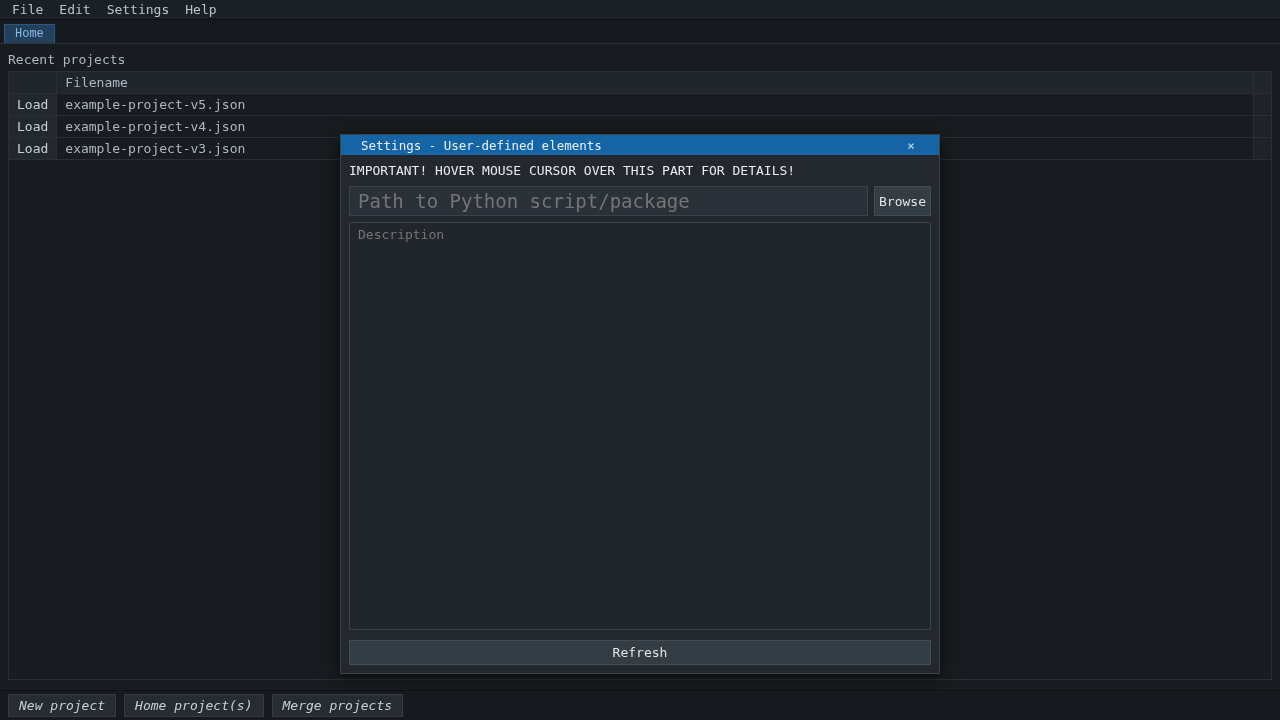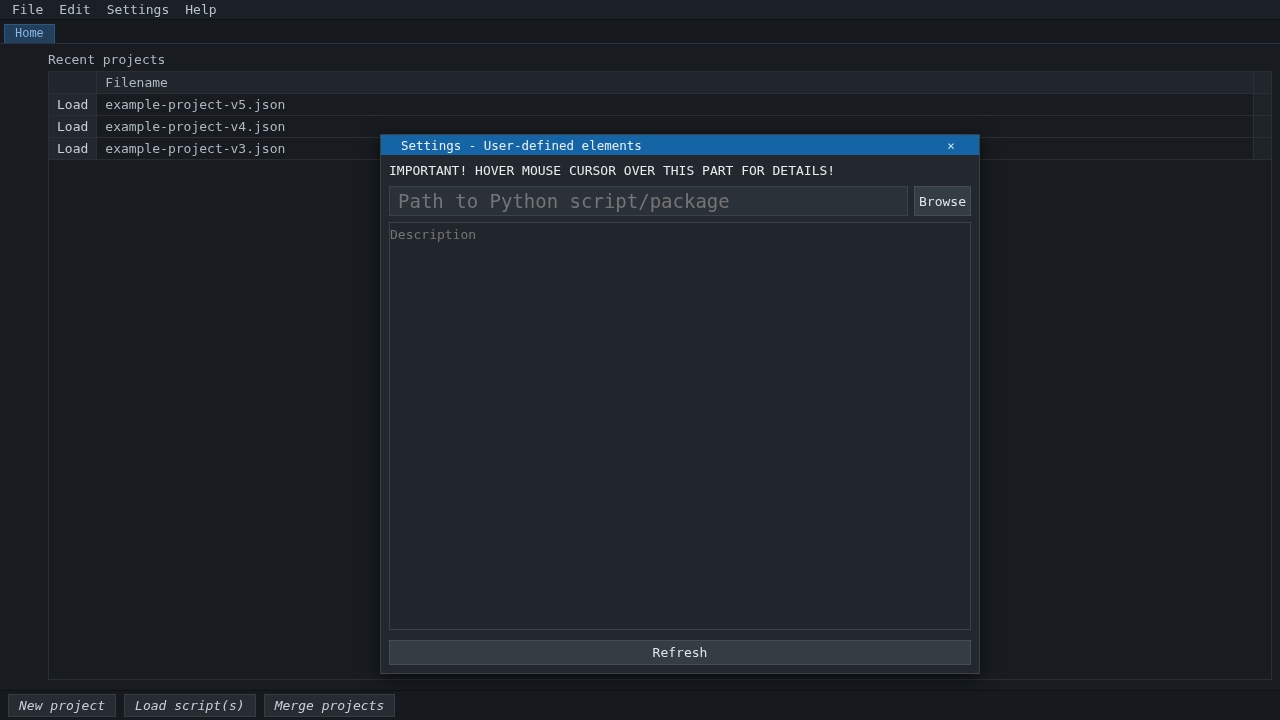--- a/index.html
+++ b/index.html
@@ -28,21 +28,21 @@
     font-family: Liberation Mono, monospace;
   }
   .tab {
     padding: 2px 10px;
     background: #22405c; color: #8bb8e8;
     border: 1px solid #2a5880; border-bottom: none;
     font-size: 12px;
   }
 
   
-  .main { position: relative; height: 646px; padding: 6px 8px 0 8px; margin-left: 40px; }
+  .main { position: relative; height: 646px; padding: 6px 8px 0 8px; }
   .section-title { color: #aeb8c2; margin: 2px 0 4px 0; }
 
   table.recent { width: 100%; border-collapse: collapse; }
   table.recent th, table.recent td {
     text-align: left; font-weight: normal;
     border: 1px solid #2a2f36; padding: 3px 8px;
     color: #aeb8c2;
   }
   table.recent th { background: #20262c; }
   table.recent th.col-load { width: 48px; }
@@ -97,21 +97,21 @@
     flex: 1; background: #2a3138; border: 1px solid #3a424a;
     color: #7f8a94; padding: 3px 8px; font-family: inherit; font-size: 19px;
   }
   .browse-btn {
     background: #343c44; color: #e0e6ea; border: 1px solid #444c54;
     padding: 3px 4px; margin-left: 6px; font-family: inherit; font-size: 13px; cursor: default;
   }
 
   .desc-box {
     flex: 1; background: #20262c; border: 1px solid #3a424a;
-    color: #9aa4ae; padding: 4px 0; font-family: inherit; font-size: 13px;
+    color: #9aa4ae; padding: 4px 8px; font-family: inherit; font-size: 13px;
     resize: none; overflow: auto;
   }
 
   .refresh-btn {
     margin-top: 10px; width: 100%;
     background: #343c44; color: #e0e6ea; border: 1px solid #444c54;
     padding: 4px 0; font-family: inherit; font-size: 13px; cursor: default;
     text-align: center;
   }
 </style>
@@ -173,15 +173,15 @@
         <button class="browse-btn">Browse</button>
       </div>
       <textarea class="desc-box" placeholder="Description" style=""></textarea>
       <button class="refresh-btn">Refresh</button>
     </div>
   </div>
 </div>
 
 <div class="bottombar">
   <button class="btn">New project</button>
-  <button class="btn">Load script(s)</button>
+  <button class="btn">Home project(s)</button>
   <button class="btn">Merge projects</button>
 </div>
 
 </body></html>

